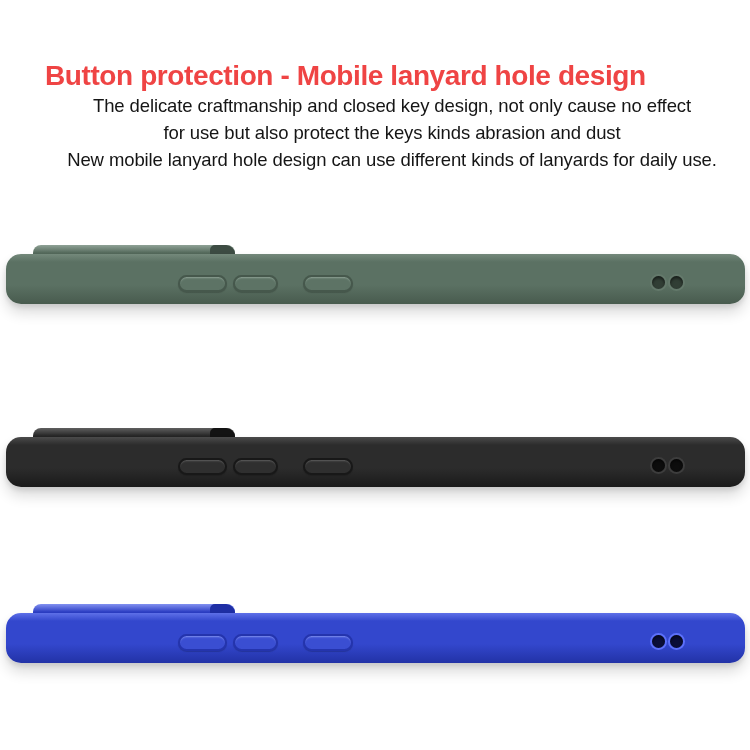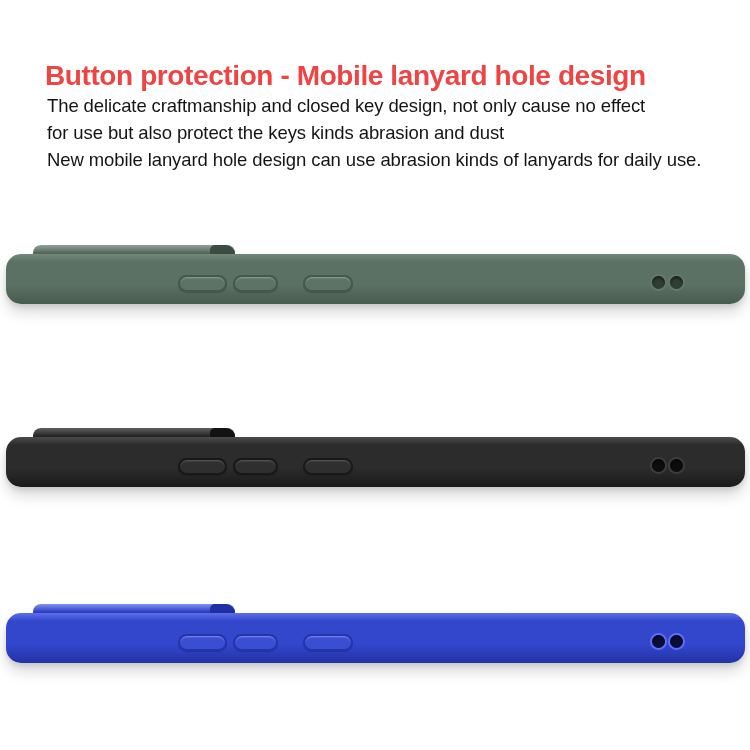--- a/index.html
+++ b/index.html
@@ -14,21 +14,21 @@
   
   .headline{
     position:absolute;left:45px;top:60px;width:680px;
     font-size:28px;font-weight:bold;color:#ef4444;
     letter-spacing:-0.4px;line-height:32px;white-space:nowrap;
   }
   .description{
     position:absolute;left:47px;top:92px;width:690px;
     font-size:18.5px;color:#151515;line-height:27px;letter-spacing:-0.1px;
   }
-  .description .line{white-space:nowrap;}
+  .description .line{white-space:nowrap;text-align:center;}
 
   
   .case{position:absolute;left:0;top:var(--y);width:750px;height:90px;}
 
   .bump{
     position:absolute;left:33px;top:0;width:202px;height:20px;
     background:linear-gradient(180deg,var(--hilite) 0%,var(--bump) 40%);
     border-radius:8px 8px 0 0;
     z-index:1;
   }
@@ -71,21 +71,21 @@
 </head>
 <body>
 
 <div class="stage">
 
   <div class="headline">Button protection - Mobile lanyard hole design</div>
 
   <div class="description">
     <div class="line">The delicate craftmanship and closed key design, not only cause no effect</div>
     <div class="line">for use but also protect the keys kinds abrasion and dust</div>
-    <div class="line">New mobile lanyard hole design can use abrasion kinds of lanyards for daily use.</div>
+    <div class="line">New mobile lanyard hole design can use different kinds of lanyards for daily use.</div>
   </div>
 
   <div class="case c1" style="--bodytop: #74897b; --bodymid: #5b7163; --bodybot: #485b4e; --bump: #54695b; --cap: #3d4c43; --btn: #5d7365; --btnedge: #46584c; --hole: #313e35; --ring: #64796b; --hilite: #8fa296;">
     <div class="bump">
       <div class="cap"></div>
     </div>
     <div class="case-body"></div>
     <div class="pill p1"></div>
     <div class="pill p2"></div>
     <div class="pill p3"></div>

